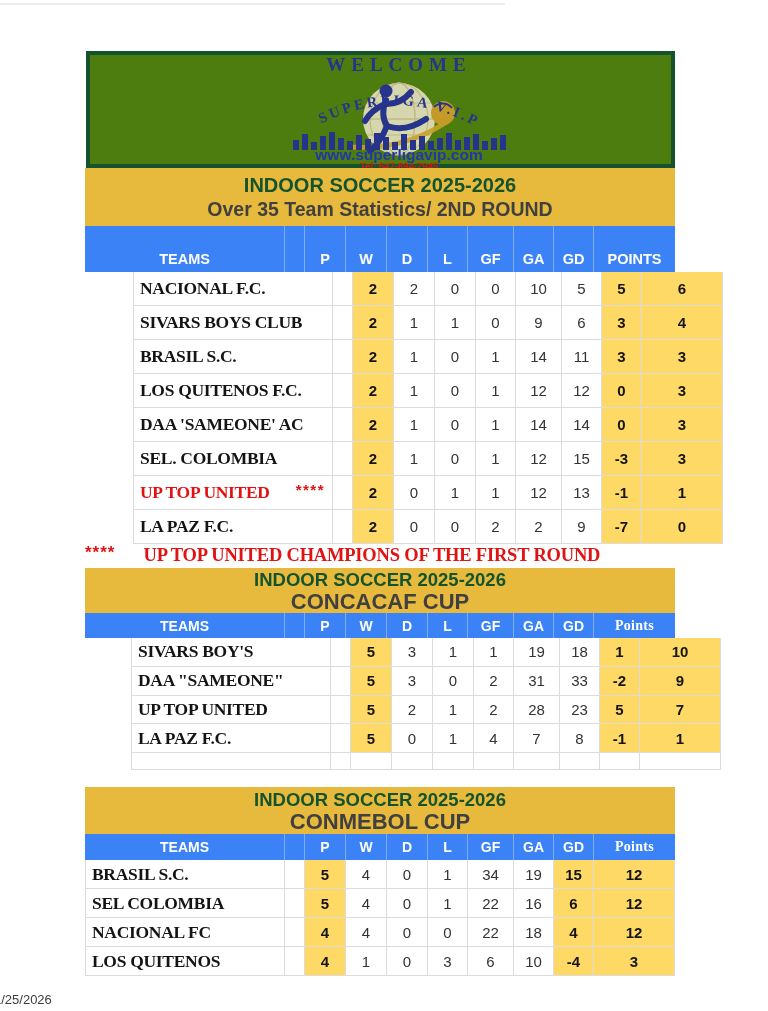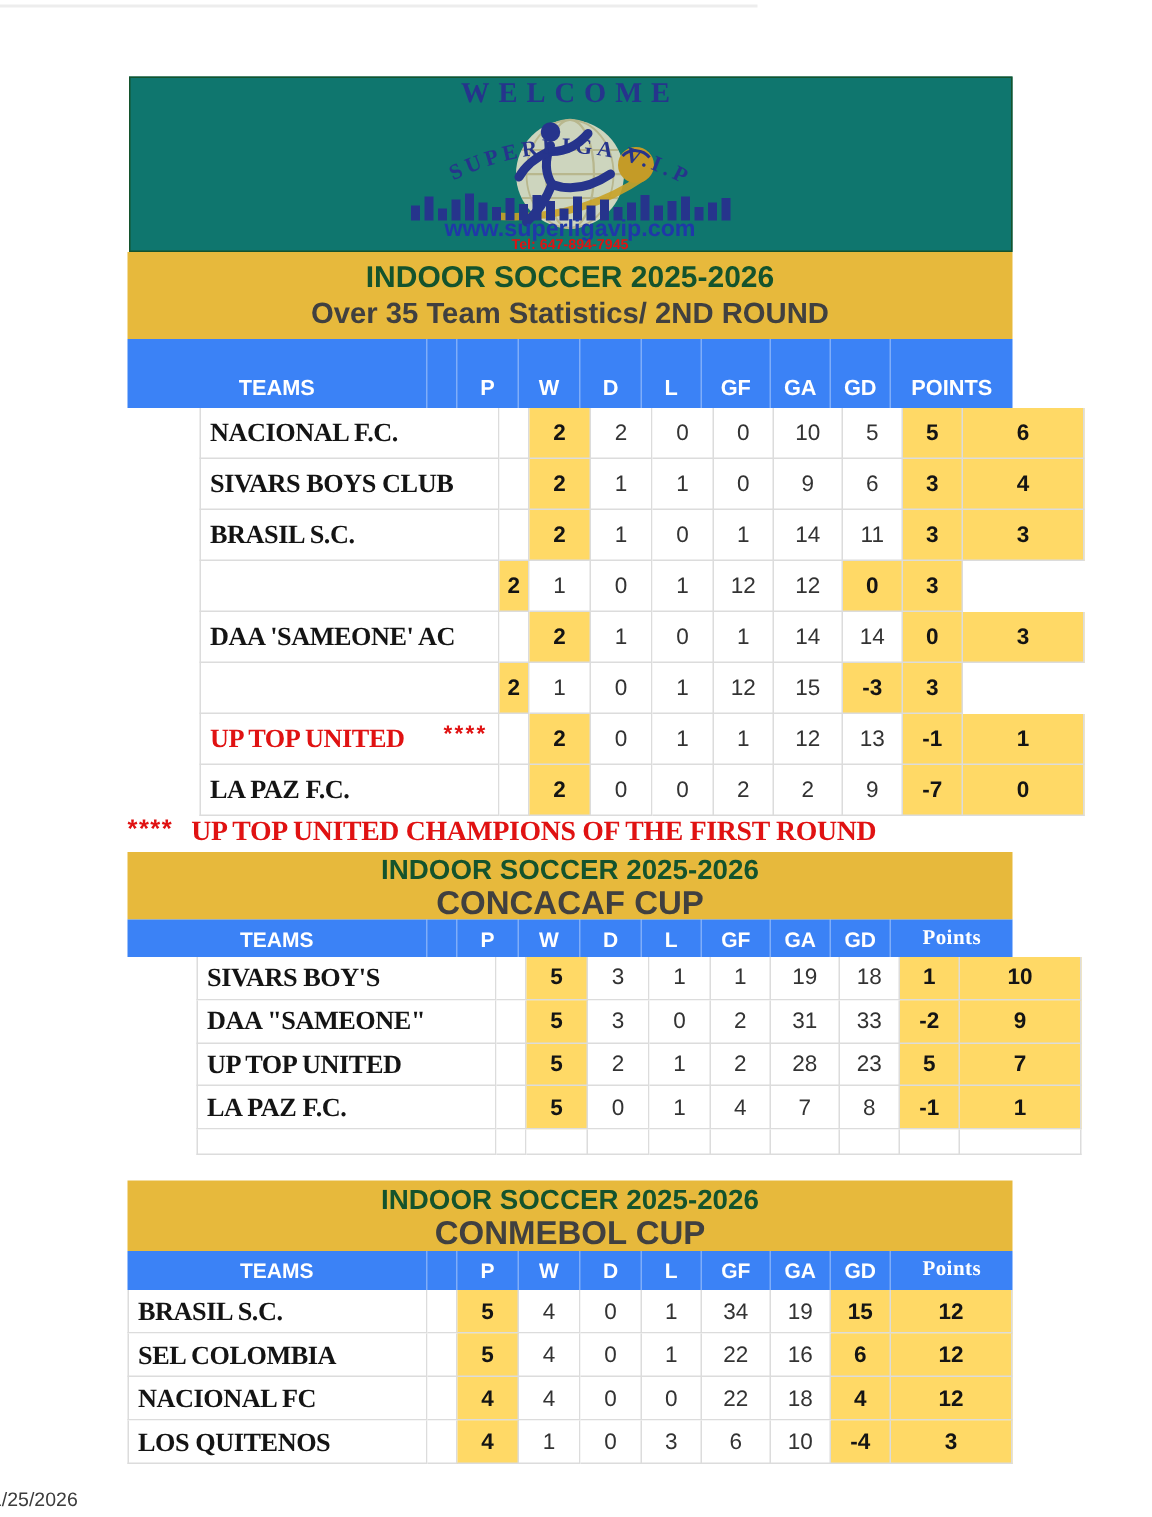--- a/index.html
+++ b/index.html
@@ -4,21 +4,21 @@
 <style>
   html,body{margin:0;padding:0;}
   body{
     width:768px;height:1011px;position:relative;overflow:hidden;
     background:#ffffff;font-family:"Liberation Sans",sans-serif;
     -webkit-font-smoothing:antialiased;
   }
   
   #logo-box{
     position:absolute;left:86px;top:51px;width:589px;height:117px;
-    background:#0f766e;border:1px solid #14532d;box-sizing:border-box;
+    background:#4d7c0f;border:4px solid #14532d;box-sizing:border-box;padding-left:16px;
   }
   
   .table-block{position:absolute;left:85px;width:590px;}
   .banner{
     background:#E7B93C;display:flex;flex-direction:column;justify-content:center;
     align-items:center;text-align:center;
   }
   .banner .title{font-weight:700;color:#14532d;}
   .banner .subtitle{font-weight:700;color:#404040;}
   .t1 .banner{height:58px;}
@@ -64,21 +64,21 @@
   .star-suffix{margin-left:26px;font-size:15px;letter-spacing:1.5px;transform:translateY(-3px);font-family:"Liberation Sans",sans-serif;}
 
   
   #round-note{
     position:absolute;left:85px;top:544px;width:590px;height:23px;
     display:flex;align-items:center;color:#e01212;
   }
   #round-note .stars{font-weight:700;font-size:17px;letter-spacing:1px;transform:translateY(-3px);}
   #round-note .note-text{
     font-family:"Liberation Serif",serif;font-weight:700;font-size:18.5px;
-    margin-left:12px;letter-spacing:-.2px;white-space:nowrap;
+    margin-left:28px;letter-spacing:-.2px;white-space:nowrap;
   }
 
   
   #footer-date{
     position:absolute;left:-6px;top:992px;font-size:13px;color:#3c3c3c;
   }
   #artifact-line{position:absolute;left:0;top:3px;width:505px;height:2px;background:#ededed;}
   svg text{font-family:"Liberation Serif",serif;}
   svg text.sans{font-family:"Liberation Sans",sans-serif;}
 </style>
@@ -207,20 +207,23 @@
         <div class="cell num yellow">2</div>
         <div class="cell num">1</div>
         <div class="cell num">0</div>
         <div class="cell num">1</div>
         <div class="cell num">14</div>
         <div class="cell num">11</div>
         <div class="cell num yellow">3</div>
         <div class="cell num yellow">3</div>
       </div>
       <div class="trow grid">
+        <div class="cell team-cell">
+          <span class="team-name">LOS QUITENOS F.C.</span>
+        </div>
         <div class="cell"></div>
         <div class="cell num yellow">2</div>
         <div class="cell num">1</div>
         <div class="cell num">0</div>
         <div class="cell num">1</div>
         <div class="cell num">12</div>
         <div class="cell num">12</div>
         <div class="cell num yellow">0</div>
         <div class="cell num yellow">3</div>
       </div>
@@ -232,20 +235,23 @@
         <div class="cell num yellow">2</div>
         <div class="cell num">1</div>
         <div class="cell num">0</div>
         <div class="cell num">1</div>
         <div class="cell num">14</div>
         <div class="cell num">14</div>
         <div class="cell num yellow">0</div>
         <div class="cell num yellow">3</div>
       </div>
       <div class="trow grid">
+        <div class="cell team-cell">
+          <span class="team-name">SEL. COLOMBIA</span>
+        </div>
         <div class="cell"></div>
         <div class="cell num yellow">2</div>
         <div class="cell num">1</div>
         <div class="cell num">0</div>
         <div class="cell num">1</div>
         <div class="cell num">12</div>
         <div class="cell num">15</div>
         <div class="cell num yellow">-3</div>
         <div class="cell num yellow">3</div>
       </div>

